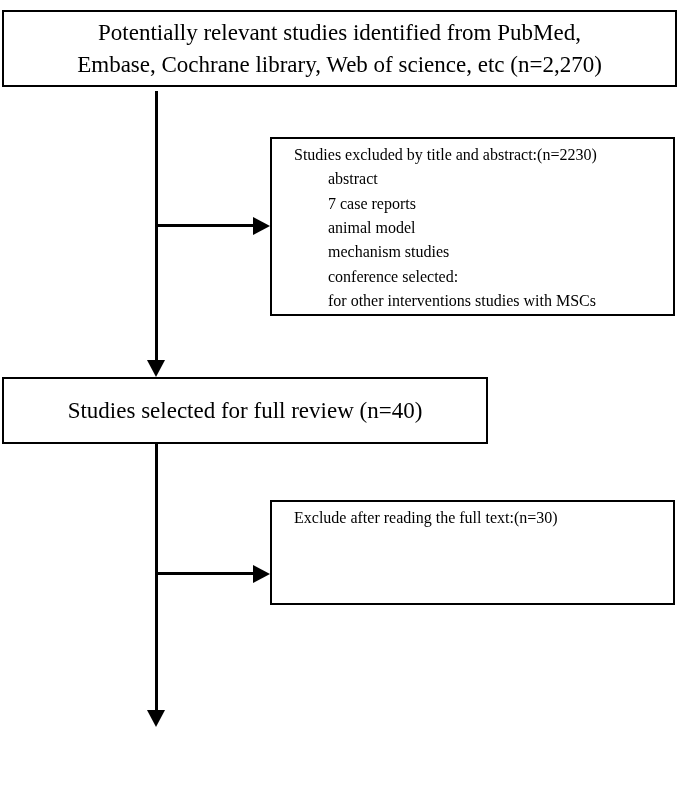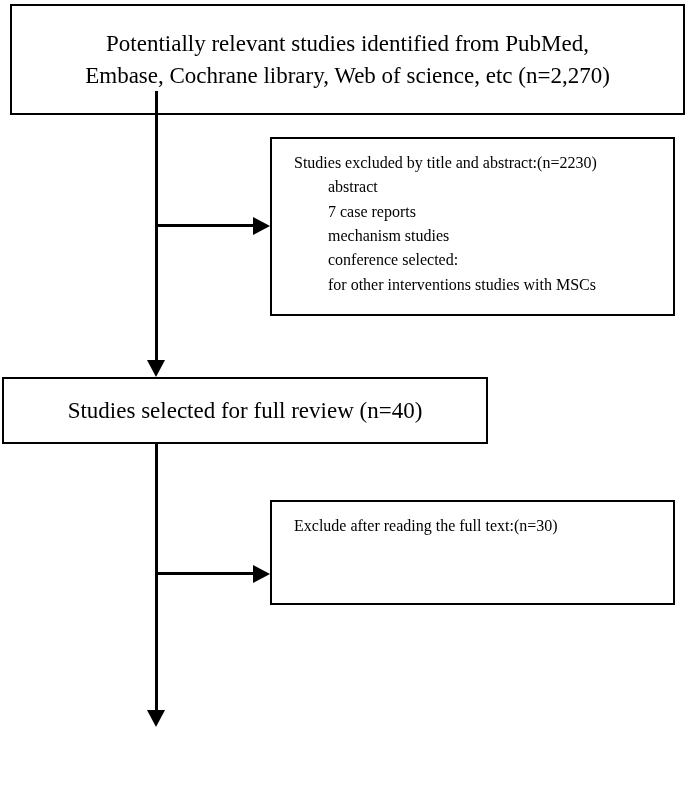--- a/index.html
+++ b/index.html
@@ -30,21 +30,21 @@
     text-align: center;
   }
   .box.main .txt {
     font-size: 23px;
     line-height: 1.38;
     padding: 0 10px;
     white-space: pre-line;
   }
   
   .box.side {
-    padding: 12px 0 0 22px;
+    padding: 4px 0 0 22px;
   }
   .box.side .head {
     font-size: 16px;
     line-height: 1.52;
   }
   .box.side .sub-list {
     list-style: none;
     margin: 0;
     padding: 0 0 0 34px;
   }
@@ -79,36 +79,37 @@
     border-top: 9px solid transparent;
     border-bottom: 9px solid transparent;
     border-left: 17px solid #000000;
   }
 </style>
 </head>
 <body>
 
 <div id="flowchart">
 
-  <div class="box main" style="left:2px; top:4px; width:675px; height:111px;margin-left:8px;">
+  <div class="box main" style="left:2px; top:10px; width:675px; height:77px;">
     <div class="txt">Potentially relevant studies identified from PubMed,
 Embase, Cochrane library, Web of science, etc (n=2,270)</div>
   </div>
 
   <div class="vline" style="left:155px; top:91px; width:3px; height:269px;"></div>
   <div class="arrow-down" style="left:147px; top:360px;"></div>
 
   <div class="hline" style="left:157px; top:224px; width:98px; height:3px;"></div>
   <div class="arrow-right" style="left:253px; top:217px;"></div>
 
   <div class="box side" style="left:270px; top:137px; width:405px; height:179px;">
     <div class="head">Studies excluded by title and abstract:(n=2230)</div>
     <ul class="sub-list">
       <li>abstract</li>
       <li>7 case reports</li>
+      <li>animal model</li>
       <li>mechanism studies</li>
       <li>conference selected:</li>
       <li>for other interventions studies with MSCs</li>
     </ul>
   </div>
 
   <div class="box main" style="left:2px; top:377px; width:486px; height:67px;">
     <div class="txt">Studies selected for full review (n=40)</div>
   </div>
 

